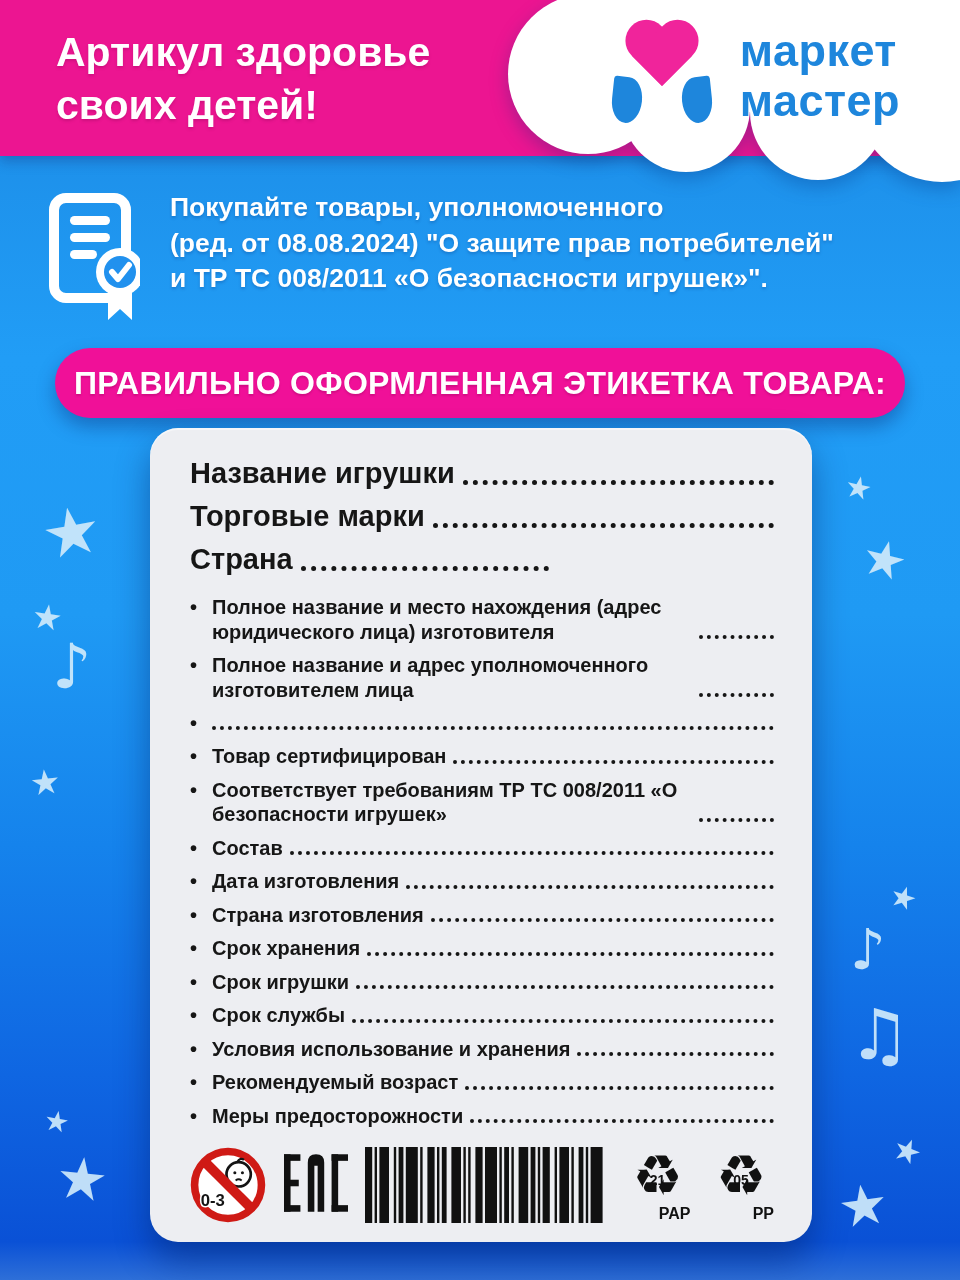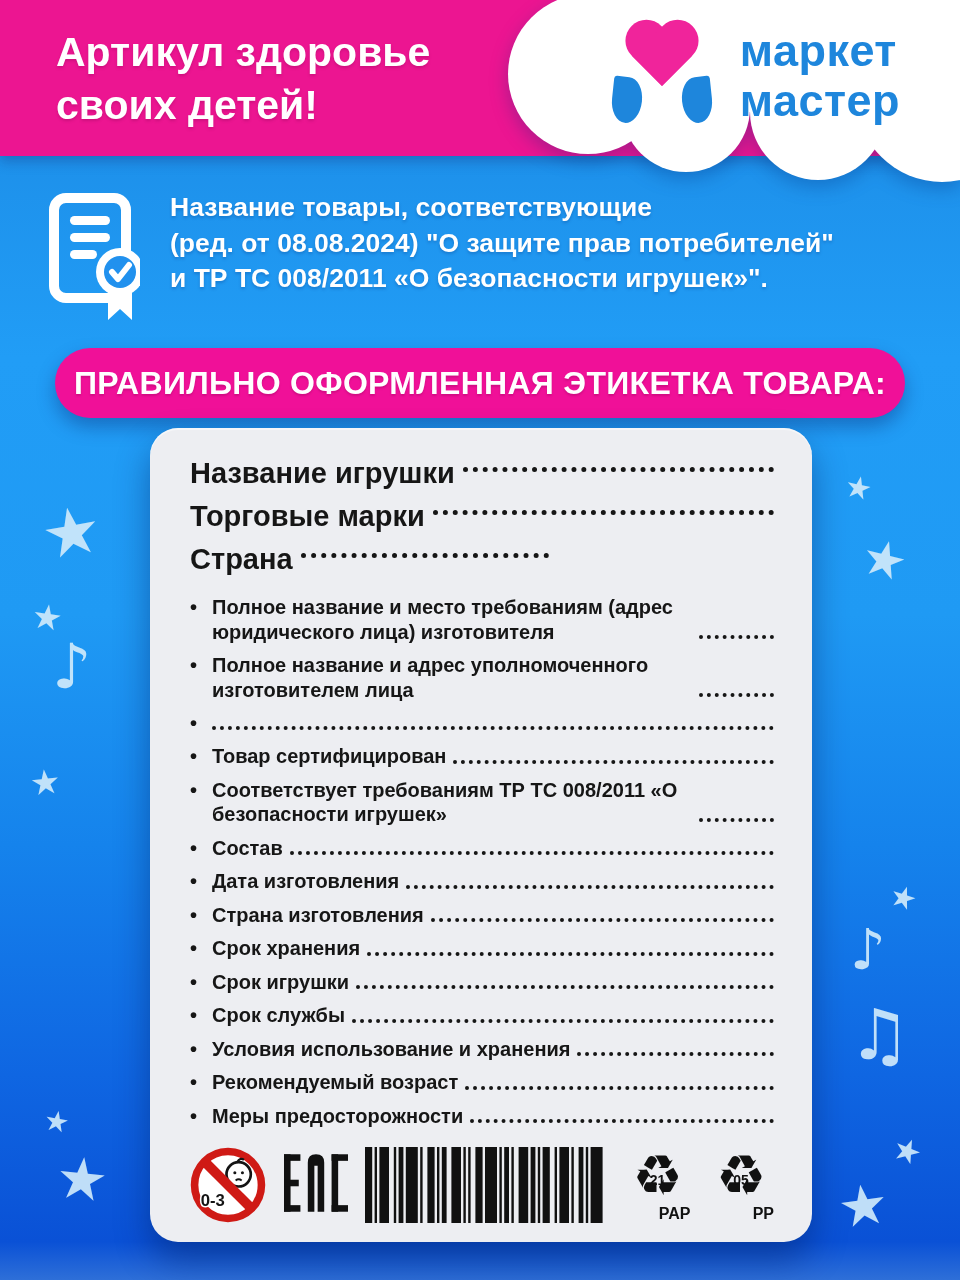--- a/index.html
+++ b/index.html
@@ -28,21 +28,21 @@
   .intro{position:absolute;left:46px;top:190px;display:flex;gap:30px;align-items:flex-start;width:880px;}
   .intro-text{color:#fff;font-weight:700;font-size:26.5px;line-height:35.5px;text-shadow:0 2px 3px rgba(0,40,110,.25);}
   
   .banner{position:absolute;left:55px;top:348px;width:850px;height:70px;background:#f01098;border-radius:35px;
     display:flex;align-items:center;justify-content:center;color:#fff;font-weight:800;font-size:32px;letter-spacing:.3px;
     box-shadow:0 9px 18px rgba(10,30,100,.35);text-shadow:0 2px 2px rgba(120,0,70,.25);}
   
   .card{position:absolute;left:150px;top:428px;width:662px;height:814px;background:#edeef2;border-radius:28px;
     box-sizing:border-box;padding:26px 38px 22px 40px;display:flex;flex-direction:column;
     box-shadow:0 18px 34px rgba(3,28,95,.45),0 2px 0 rgba(255,255,255,.45) inset;color:#161616;}
-  .field-row{display:flex;align-items:center;margin-bottom:5px;}
+  .field-row{display:flex;align-items:flex-end;margin-bottom:5px;}
   .field-label{font-weight:800;font-size:29px;line-height:38px;white-space:nowrap;flex:0 1 auto;padding-right:8px;}
   .leader{flex:1 1 70px;height:0;border-bottom:5px dotted #161616;margin-bottom:7px;min-width:60px;}
   .leader-short{flex:0 0 248px;margin-right:auto;}
   .bullet-list{list-style:none;margin:12px 0 0;padding:0;}
   .bullet-item{display:flex;align-items:flex-end;margin-bottom:9px;}
   .bullet-dot{flex:0 0 22px;font-weight:800;font-size:20px;line-height:24px;align-self:flex-start;}
   .bullet-text{font-weight:700;font-size:20px;line-height:24.5px;flex:0 1 auto;padding-right:7px;max-width:480px;}
   .bullet-item .leader{border-bottom-width:4.5px;margin-bottom:5px;}
   
   .marks-row{margin-top:auto;display:flex;align-items:center;justify-content:space-between;padding-top:10px;}
@@ -104,21 +104,21 @@
       <rect x="8" y="8" width="72" height="100" rx="12" fill="none" stroke="#ffffff" stroke-width="10"></rect>
       <rect x="24" y="26" width="40" height="9" rx="4.5" fill="#ffffff"></rect>
       <rect x="24" y="43" width="40" height="9" rx="4.5" fill="#ffffff"></rect>
       <rect x="24" y="60" width="27" height="9" rx="4.5" fill="#ffffff"></rect>
       <path d="M62 100 L62 130 L74 119 L86 130 L86 100 Z" fill="#ffffff"></path>
       <circle cx="74" cy="82" r="24" fill="#ffffff"></circle>
       <circle cx="74" cy="82" r="16" fill="#2191ee"></circle>
       <path d="M66 82 L72 89 L83 75" fill="none" stroke="#ffffff" stroke-width="6" stroke-linecap="round" stroke-linejoin="round"></path>
     </svg>
     <div class="intro-text">
-      <div>Название товары, соответствующие</div>
+      <div>Покупайте товары, уполномоченного</div>
       <div>(ред. от 08.08.2024) "О защите прав потребителей"</div>
       <div>и ТР ТС 008/2011 «О безопасности игрушек»".</div>
     </div>
   </div>
 
   <div class="banner">
     <span>ПРАВИЛЬНО ОФОРМЛЕННАЯ ЭТИКЕТКА ТОВАРА:</span>
   </div>
 
   <div class="card">
@@ -132,21 +132,21 @@
           <span class="leader"></span>
         </div>
         <div class="field-row">
           <span class="field-label">Страна</span>
           <span class="leader leader-short"></span>
         </div>
       </div>
     <ul class="bullet-list" id="bullet-list">
         <li class="bullet-item">
           <span class="bullet-dot">•</span>
-          <span class="bullet-text">Полное название и место требованиям (адрес юридического лица) изготовителя</span>
+          <span class="bullet-text">Полное название и место нахождения (адрес юридического лица) изготовителя</span>
           <span class="leader"></span>
         </li>
         <li class="bullet-item">
           <span class="bullet-dot">•</span>
           <span class="bullet-text">Полное название и адрес уполномоченного изготовителем лица</span>
           <span class="leader"></span>
         </li>
         <li class="bullet-item">
           <span class="bullet-dot">•</span>
           <span class="leader"></span>

